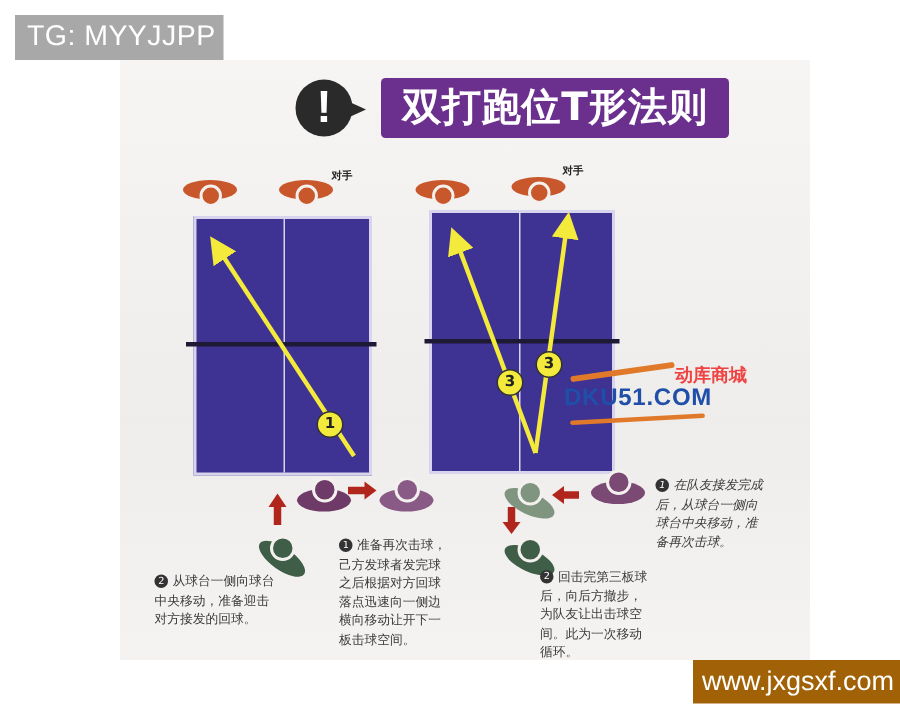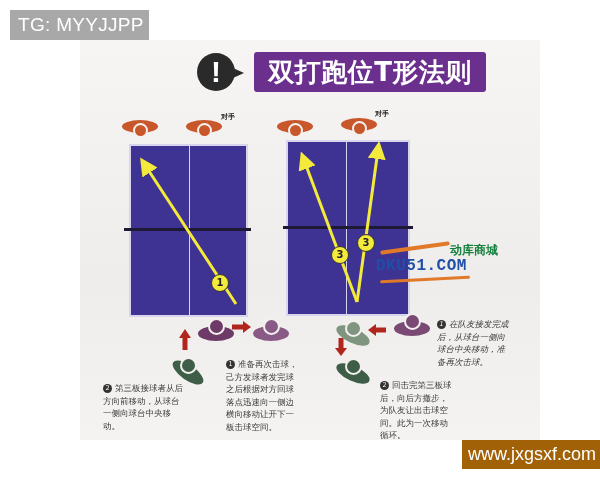--- a/index.html
+++ b/index.html
@@ -40,22 +40,22 @@
 
   .player { position:absolute; width:36px; height:26px; }
   .player .brim { position:absolute; left:0; top:8px; width:36px; height:15px; border-radius:50%; }
   .player .head { position:absolute; left:10px; top:0; width:17px; height:17px; border-radius:50%; border:2px solid #f3f0ee; }
 
   .note { position:absolute; font-size:8.5px; line-height:12.5px; color:#3a3a3a; }
   .note .num { display:inline-block; width:9px; height:9px; border-radius:50%; background:#333; color:#fff;
                font-size:6.5px; line-height:9px; text-align:center; vertical-align:1px; margin-right:3px; }
 
   .logo { position:absolute; left:374px; top:238px; width:130px; height:50px; }
-  .logo .cn { position:absolute; right:6px; top:4px; color:#15803d; font-weight:bold; font-size:12px; }
-  .logo .en { position:absolute; left:2px; top:19px; color:#1f4fa8; font-family:Liberation Mono, monospace;
+  .logo .cn { position:absolute; right:6px; top:4px; color:#ef4444; font-weight:bold; font-size:12px; }
+  .logo .en { position:absolute; left:2px; top:19px; color:#1f4fa8; font-family:Liberation Sans, sans-serif;
               font-weight:bold; font-size:16px; letter-spacing:0.5px; }
   .logo .swoosh1 { position:absolute; left:6px; top:8px; width:70px; height:4px; background:#e07a2a; border-radius:2px; transform:rotate(-8deg); }
   .logo .swoosh2 { position:absolute; left:6px; top:40px; width:90px; height:3px; background:#e07a2a; border-radius:2px; transform:rotate(-3deg); }
 </style>
 </head>
 <body>
 
 <div class="page"></div>
 
 <div class="wm-top">TG: MYYJJPP</div>
@@ -151,25 +151,25 @@
 <div class="player" style="left:335px;top:358px;">
   <div class="brim" style="background:#3f5e48;transform:rotate(25deg);"></div>
     <div class="head" style="background:#3f5e48;"></div>
 </div>
 <div class="player" style="left:394px;top:313px;">
   <div class="brim" style="background:#7a4a74;"></div>
     <div class="head" style="background:#7a4a74;"></div>
 </div>
 
 <div class="note" style="left:103px;top:382px;width:80px;">
-  <span class="num">2</span><span>第三板接球者从后方向前移动，从球台一侧向球台中央移动。</span>
+  <span class="num">2</span><span>从球台一侧向球台中央移动，准备迎击对方接发的回球。</span>
 </div>
 <div class="note" style="left:226px;top:358px;width:72px;">
   <span class="num">1</span><span>准备再次击球，己方发球者发完球之后根据对方回球落点迅速向一侧边横向移动让开下一板击球空间。</span>
 </div>
 <div class="note" style="left:437px;top:318px;width:72px;font-style:italic;">
   <span class="num">1</span><span>在队友接发完成后，从球台一侧向球台中央移动，准备再次击球。</span>
 </div>
-<div class="note" style="left:380px;top:379px;width:72px;">
+<div class="note" style="left:360px;top:379px;width:72px;">
   <span class="num">2</span><span>回击完第三板球后，向后方撤步，为队友让出击球空间。此为一次移动循环。</span>
 </div>
 
 <div class="wm-bottom">www.jxgsxf.com</div>
 
 </body></html>

